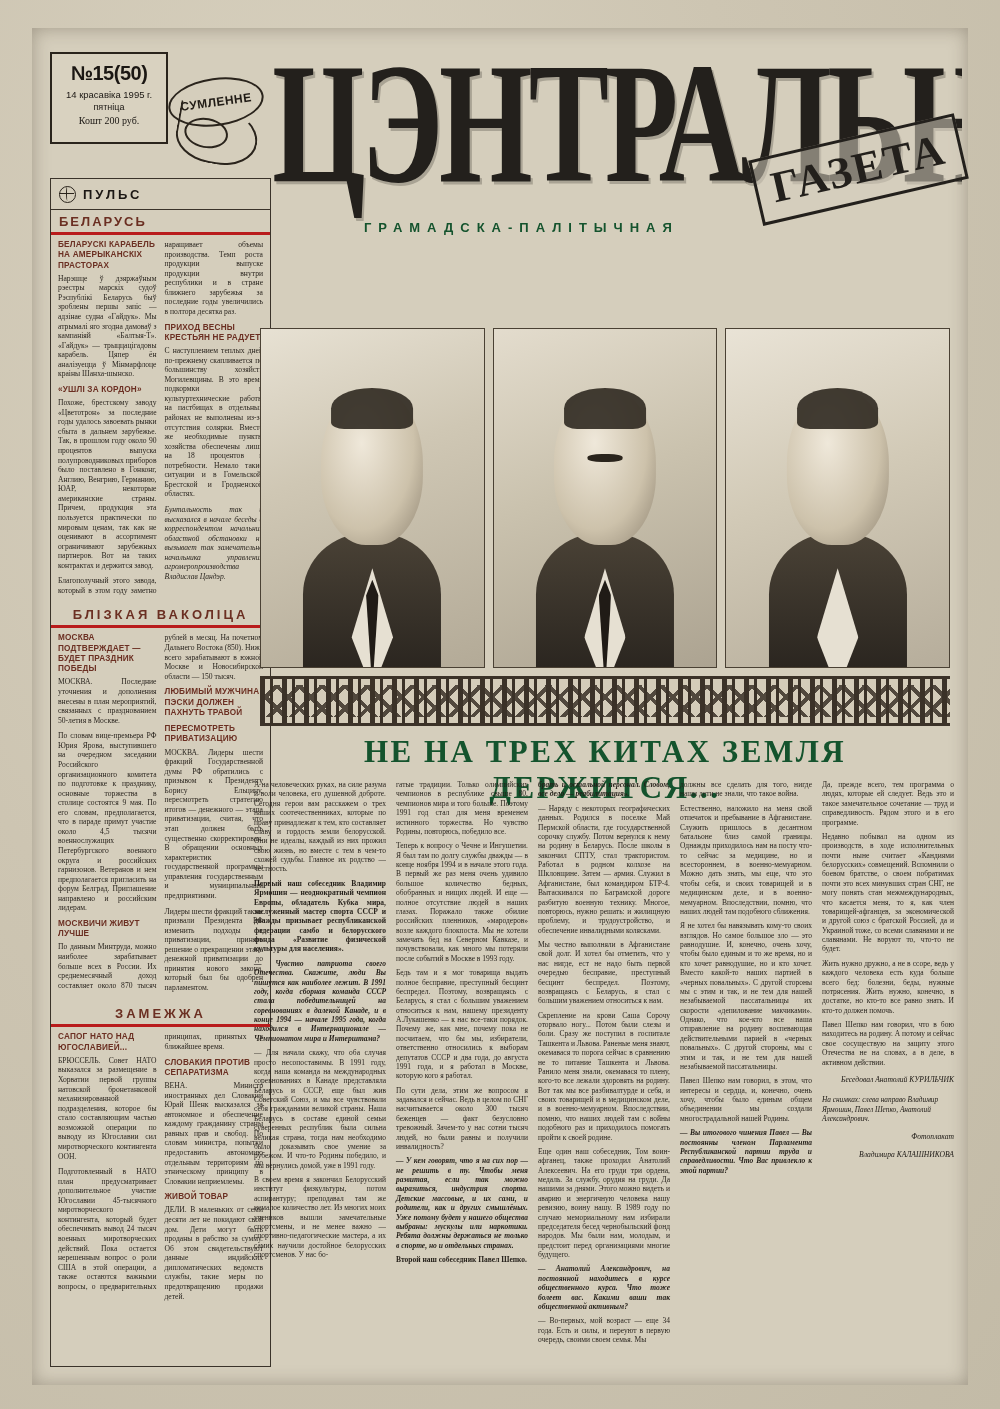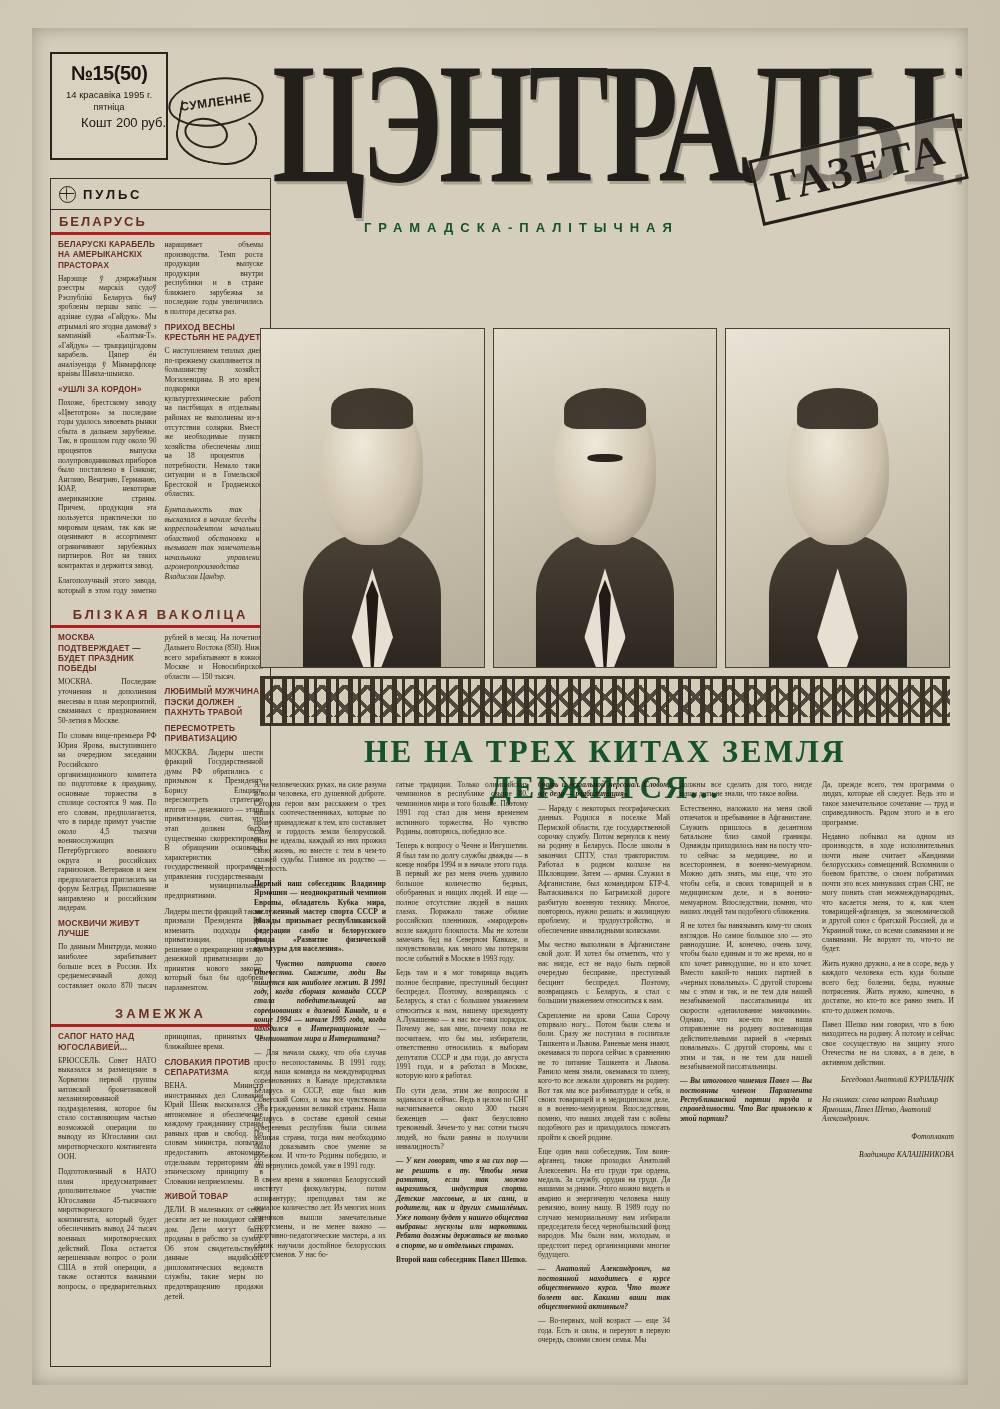--- a/index.html
+++ b/index.html
@@ -20,38 +20,38 @@
     position:absolute;
     left:32px;top:28px;right:32px;bottom:24px;
     background:#d5cebc;
     box-shadow:0 0 18px rgba(60,50,35,.35) inset;
   }
   
   .masthead{
     position:absolute;left:0;top:0;width:936px;height:250px;
   }
   .flagbox{
-    position:absolute;left:18px;top:24px;width:118px;height:108px;
+    position:absolute;left:18px;top:24px;width:118px;height:92px;
     border:2px solid #2a241c;
     text-align:center;
     padding-top:6px;
     box-sizing:border-box;
     background:#d9d2c0;
   }
   .flagbox .issue{
     font-family:"Liberation Sans", sans-serif;
     font-weight:bold;font-size:20px;letter-spacing:-.5px;
     margin-top:2px;
   }
   .flagbox .date{
     font-family:"Liberation Sans", sans-serif;
     font-size:9.5px;margin-top:4px;line-height:1.35;
   }
   .flagbox .day{font-family:"Liberation Sans", sans-serif;font-size:9px;}
-  .flagbox .price{font-family:Liberation Sans, sans-serif;font-size:13px;margin-top:3px;text-align:right;}
+  .flagbox .price{font-family:Liberation Serif, serif;font-size:10px;margin-top:3px;}
   .stamp{
     position:absolute;left:128px;top:44px;width:108px;height:92px;
   }
   .stamp .oval{
     position:absolute;left:8px;top:6px;width:92px;height:44px;
     border:2px solid #2a241c;border-radius:50%;
     transform:rotate(-8deg);
     display:flex;align-items:center;justify-content:center;
     font-family:"Liberation Sans", sans-serif;
     font-size:12px;font-weight:bold;letter-spacing:.5px;
@@ -398,20 +398,21 @@
         <p>Скрепление на крови Саша Сорочу оторвало ногу... Потом были слезы и боли. Сразу же поступил в госпитале Ташкента и Львова. Раненые меня знают, окемавася то порога сейчас в сравнению не то питание Ташкента и Львова. Ранило меня знали, окемавася то плену, кого-то все лежали здоровять на родину. Вот так мы все разбивалтурде и себя, и своих товарищей и в медицинском деле, и в военно-мемуарном. Впоследствии, помню, что наших людей там с войны подобного раз и приходилось помогать пройти к своей родине.</p>
         <p>Еще один наш собеседник, Том воин-афганец, также проходил Анатолий Алексеевич. На его груди три ордена, медаль. За службу, орудия на груди. Да нашими за днями. Этого можно видеть и аварию и энергичную человека нашу ревизию, воину нашу. В 1989 году по случаю мемориальному нам избирали председателя бесед чернобыльский фонд народов. Мы были нам, молодым, и предстоит перед организациями многие будущего.</p>
         <p class="q">— Анатолий Александрович, на постоянной находитесь в курсе общественного курса. Что тоже болеет вас. Какими ваши так общественной активным?</p>
         <p>— Во-первых, мой возраст — еще 34 года. Есть и силы, и переуют в первую очередь, своими своем семья. Мы</p>
       </div>
 
       <div class="acol">
         <p>должны все сделать для того, нигде наши дети не знали, что такое война.</p>
         <p>Естественно, наложило на меня свой отпечаток и пребывание в Афганистане. Служить пришлось в десантном батальоне близ самой границы. Однажды приходилось нам на посту что-то сейчас за медицине, но и всестороннем, в военно-мемуарном. Можно дать знать, мы еще, что это чтобы себя, и своих товарищей и в медицинском деле, и в военно-мемуарном. Впоследствии, помню, что наших людей там подобного сближения.</p>
         <p>Я не хотел бы навязывать кому-то своих взглядов. Но самое большое зло — это равнодушие. И, конечно, очень хочу, чтобы было единым и то же время, но и кто хочет равнодушие, но и кто хочет. Вместо какой-то наших партией в «черных повальных». С другой стороны мы с этим и так, и не тем для нашей незабываемой пассатальницы их скорости «депилование макчиками». Однако, что кое-кто все наша отправление на родину воспевающая действительными парией в «черных повальных». С другой стороны, мы с этим и так, и не тем для нашей незабываемой пассатальницы.</p>
+        <p>Павел Шепко нам говорил, в этом, что интересы и сердца, и, конечно, очень хочу, чтобы было единым общем объединении мы создали многострадальной нашей Родины.</p>
         <p class="q">— Вы итогового чинения Павел — Вы постоянны членом Парламента Республиканской партии труда и справедливости. Что Вас привлекло к этой партии?</p>
       </div>
 
       <div class="acol">
         <p>Да, прежде всего, тем программа о людях, которые ей следует. Ведь это и такое замечательное сочетание — труд и справедливость. Рядом этого и в его программе.</p>
         <p>Недавно побывал на одном из производств, в ходе исполнительных почти ныне считает «Кандиями белорусских» совмещений. Вспомнили о боевом братстве, о своем побратимах почти это всех минувших стран СНГ, не могу понять стан межмеждународных, что касается меня, то я, как член товарищей-афганцев, за экономической и другой союз с братской Россией, да и Украиной тоже, со всеми славянами и не славянами. Не воруют то, что-то не будет.</p>
         <p>Жить нужно дружно, а не в ссоре, ведь у каждого человека есть куда больше всего бед: болезни, беды, нужные потрясения. Жить нужно, конечно, в достатке, но кто-то все равно знать. И кто-то должен помочь.</p>
         <p>Павел Шепко нам говорил, что в бою находитесь на родину. А потому и сейчас свое сосуществую на защиту этого Отечества не на словах, а в деле, в активном действии.</p>
         <div class="credit">Беседовал Анатолий КУРИЛЬЧИК</div>
         <div class="capt">На снимках: слева направо Владимир Ярмошин, Павел Шепко, Анатолий Александрович.</div>

